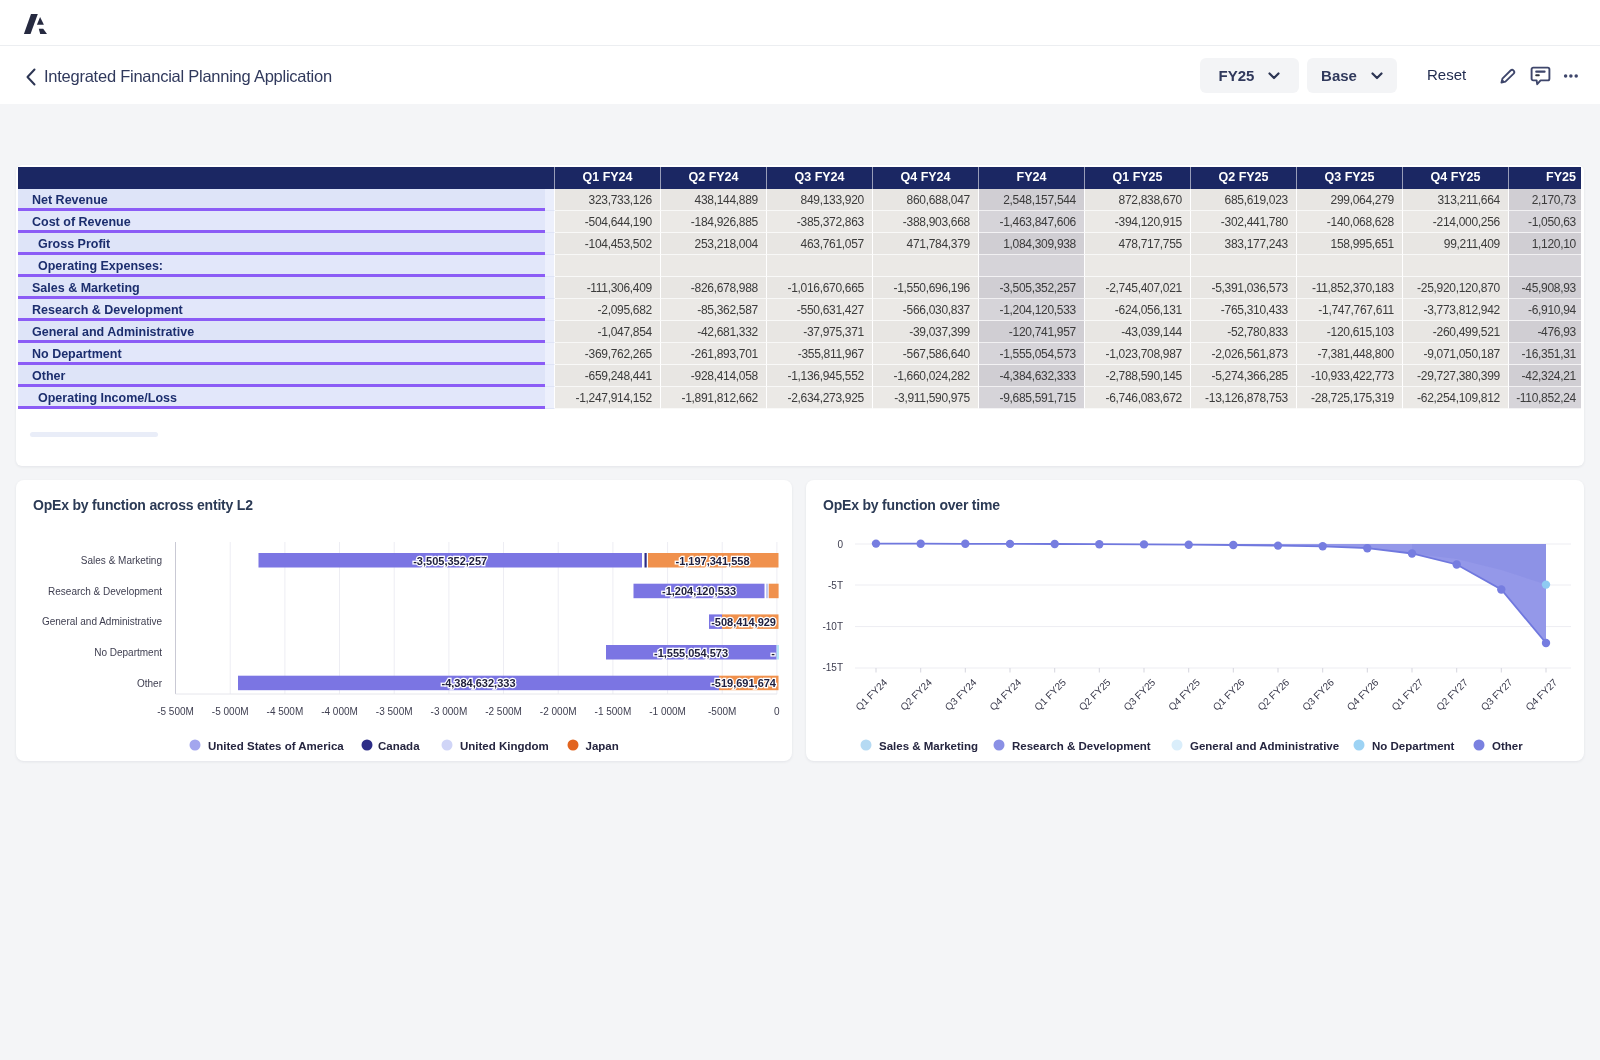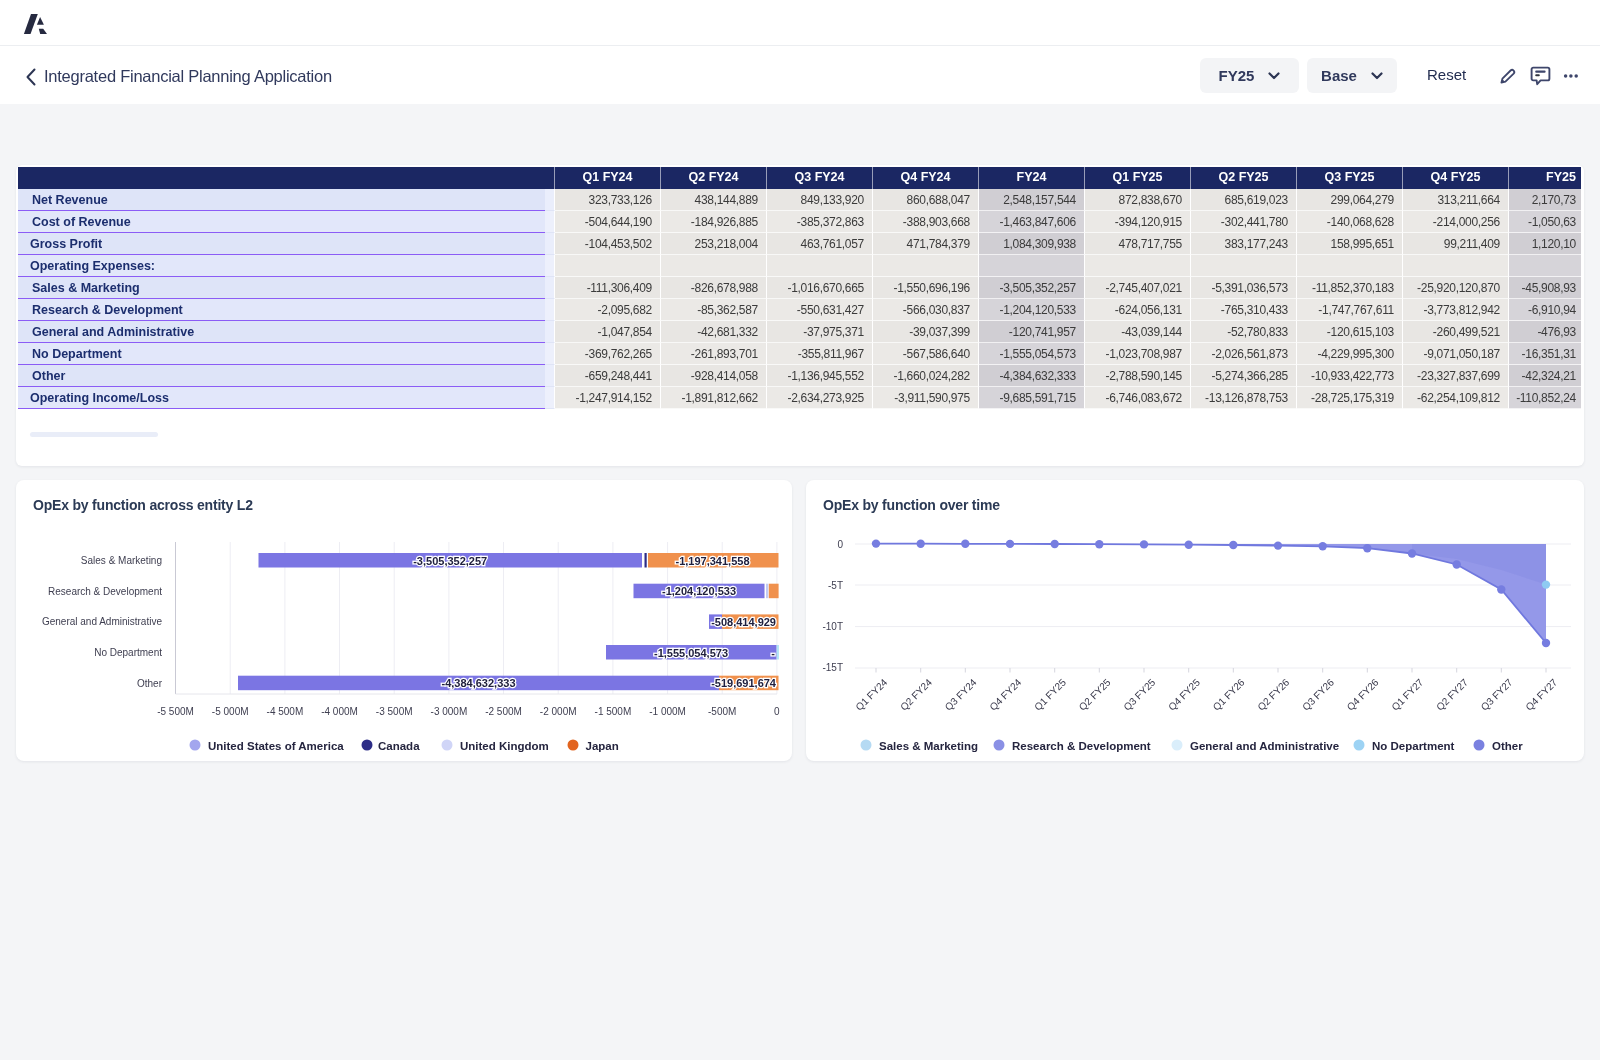--- a/index.html
+++ b/index.html
@@ -8,31 +8,31 @@
   .topbar{position:absolute;left:0;top:0;width:1600px;height:46px;background:#fff;border-bottom:1px solid #eceef1}
   .titlebar{position:absolute;left:0;top:46px;width:1600px;height:58px;background:#fff}
   .pagetitle{position:absolute;left:44px;top:67px;font-size:16.5px;font-weight:400;color:#30395c;letter-spacing:-0.25px}
   .pill{position:absolute;top:58px;height:35px;background:#f3f4f6;border-radius:6px;display:flex;align-items:center;justify-content:center;font-size:15px;font-weight:700;color:#30395c}
   .reset{position:absolute;top:66px;font-size:15px;font-weight:400;color:#222d50}
   
   .tcard{position:absolute;left:16px;top:165px;width:1568px;height:301px;background:#fff;border-radius:6px;overflow:hidden;box-shadow:0 1px 3px rgba(25,35,70,.08);padding:2px 0 0 2px}
   .trow{display:flex;height:22px;width:1600px}
   .hrow .hc{background:#1b2763;color:#fff;font-weight:700;font-size:12.5px;text-align:center;line-height:21px}
   .hrow .last{text-align:right !important}
-  .lc{width:527px;flex:none;font-weight:700;font-size:12.5px;color:#1c2e6e;line-height:22px;border-bottom:1px solid #8b5cf6}
+  .lc{width:527px;flex:none;font-weight:700;font-size:12.5px;color:#1c2e6e;line-height:22px;border-bottom:3px solid #8b5cf6}
   .dc{width:106px;flex:none;text-align:right;padding-right:8px;font-size:12px;letter-spacing:-0.3px;color:#3b3b3b;line-height:22px;border-right:1.5px solid #fff;border-bottom:1px solid rgba(255,255,255,.7)}
   .hc{width:106px;flex:none;border-right:1.5px solid rgba(255,255,255,.55)}
   .last{width:72px !important;padding-right:5px !important;border-right:none !important}
   .hc.first{width:527px;border-right:none}
   .sp{width:10px;flex:none;border-right:1.5px solid #fff;border-bottom:1px solid #dfe4f6}
   .r1 .sp{background:#eaeefc}.r2 .sp{background:#edf0fc}.hrow .sp{background:#1b2763;border-right:1.5px solid rgba(255,255,255,.55);border-bottom:none}
   .r1 .lc{background:#dee4f8}.r1 .dc{background:#e8e6e3}.r1 .fy{background:#d0ced3}
   .r2 .lc{background:#e2e7fa}.r2 .dc{background:#ebe9e6}.r2 .fy{background:#d6d4d9}
   .ind{padding-left:14px}
-  .noind{padding-left:12px}
+  .noind{padding-left:20px}
   
   .card{position:absolute;background:#fff;border-radius:8px;box-shadow:0 1px 3px rgba(25,35,70,.08);overflow:hidden}
   svg text{font-family:"Liberation Sans",sans-serif}
 </style>
 </head>
 <body>
 <div class="topbar">
   <svg width="28" height="26" viewBox="0 0 28 26" style="position:absolute;left:22px;top:10px">
     <path d="M9 3.9 L15.8 4.1 L8.5 24 L1.9 24 Z" fill="#262a40"></path>
     <path d="M18.1 6.9 L21.9 14.7 L14.9 14.7 Z" fill="#262a40"></path>
@@ -186,36 +186,36 @@
     <div class="trow r2">
       <div class="lc ind">No Department</div>
       <div class="sp"></div>
       <div class="dc">-369,762,265</div>
       <div class="dc">-261,893,701</div>
       <div class="dc">-355,811,967</div>
       <div class="dc">-567,586,640</div>
       <div class="dc fy">-1,555,054,573</div>
       <div class="dc">-1,023,708,987</div>
       <div class="dc">-2,026,561,873</div>
-      <div class="dc">-4,229,995,300</div>
+      <div class="dc">-7,381,448,800</div>
       <div class="dc">-9,071,050,187</div>
       <div class="dc fy last">-16,351,31</div>
     </div>
     <div class="trow r1">
       <div class="lc ind">Other</div>
       <div class="sp"></div>
       <div class="dc">-659,248,441</div>
       <div class="dc">-928,414,058</div>
       <div class="dc">-1,136,945,552</div>
       <div class="dc">-1,660,024,282</div>
       <div class="dc fy">-4,384,632,333</div>
       <div class="dc">-2,788,590,145</div>
       <div class="dc">-5,274,366,285</div>
       <div class="dc">-10,933,422,773</div>
-      <div class="dc">-23,327,837,699</div>
+      <div class="dc">-29,727,380,399</div>
       <div class="dc fy last">-42,324,21</div>
     </div>
     <div class="trow r2">
       <div class="lc noind">Operating Income/Loss</div>
       <div class="sp"></div>
       <div class="dc">-1,247,914,152</div>
       <div class="dc">-1,891,812,662</div>
       <div class="dc">-2,634,273,925</div>
       <div class="dc">-3,911,590,975</div>
       <div class="dc fy">-9,685,591,715</div>

